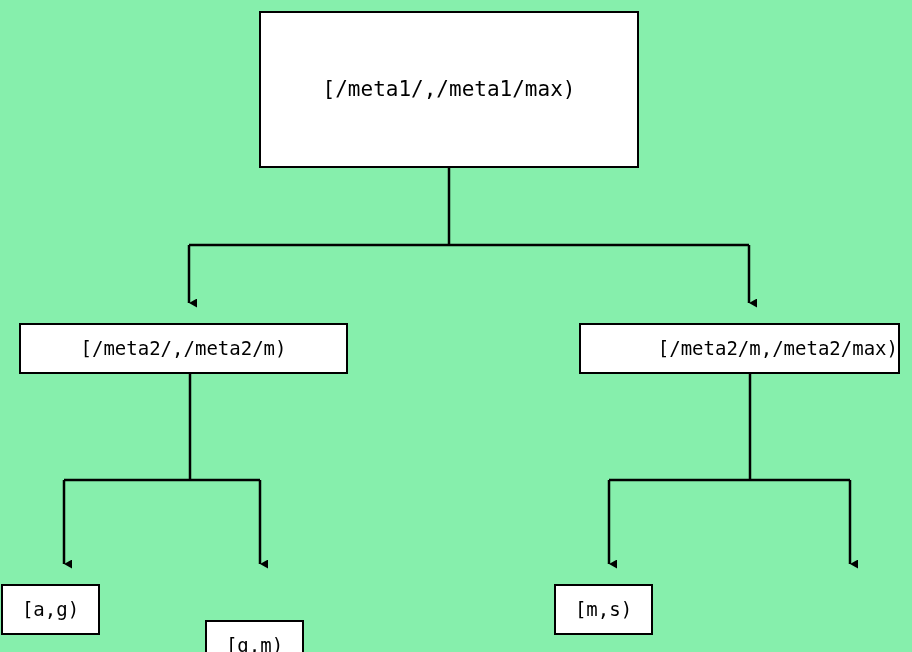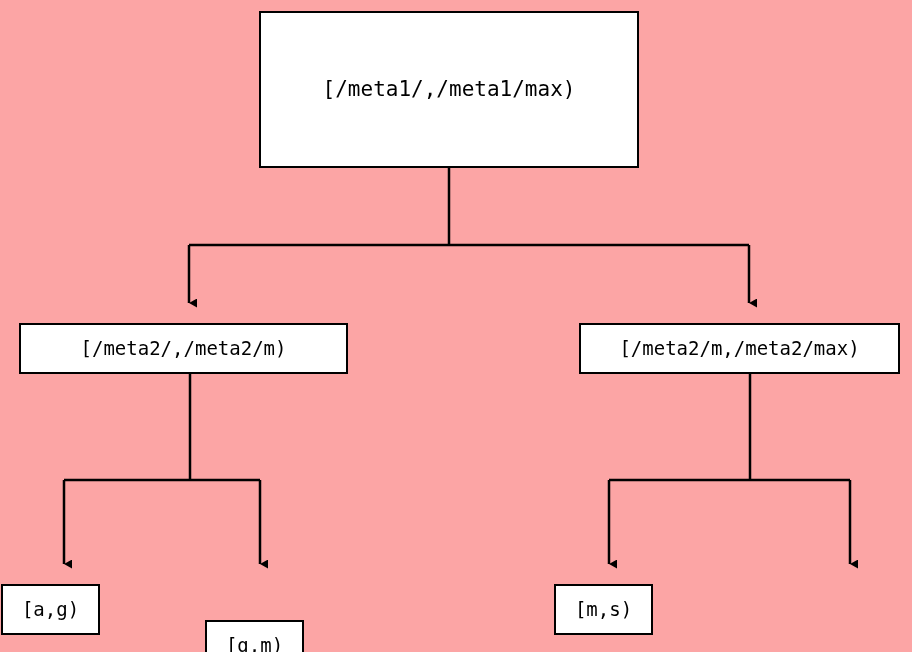--- a/index.html
+++ b/index.html
@@ -8,21 +8,21 @@
     padding: 0;
     background: #ffffff;
   }
   body {
     font-family: "DejaVu Sans Mono", "Liberation Mono", monospace;
   }
   #diagram-root {
     position: relative;
     width: 912px;
     height: 652px;
-    background: #fca5a5;
+    background: #86efac;
     overflow: hidden;
   }
   svg.connectors {
     position: absolute;
     left: 0;
     top: 0;
     width: 912px;
     height: 652px;
     pointer-events: none;
   }
@@ -57,20 +57,21 @@
     left: 19px;
     top: 323px;
     width: 329px;
     height: 51px;
   }
   #node-mid-right {
     left: 579px;
     top: 323px;
     width: 321px;
     height: 51px;
+    justify-content: flex-end;
   }
   #node-mid-left .node-label,
   #node-mid-right .node-label {
     font-size: 19px;
   }
   
   .leaf {
     top: 584px;
     height: 51px;
   }

